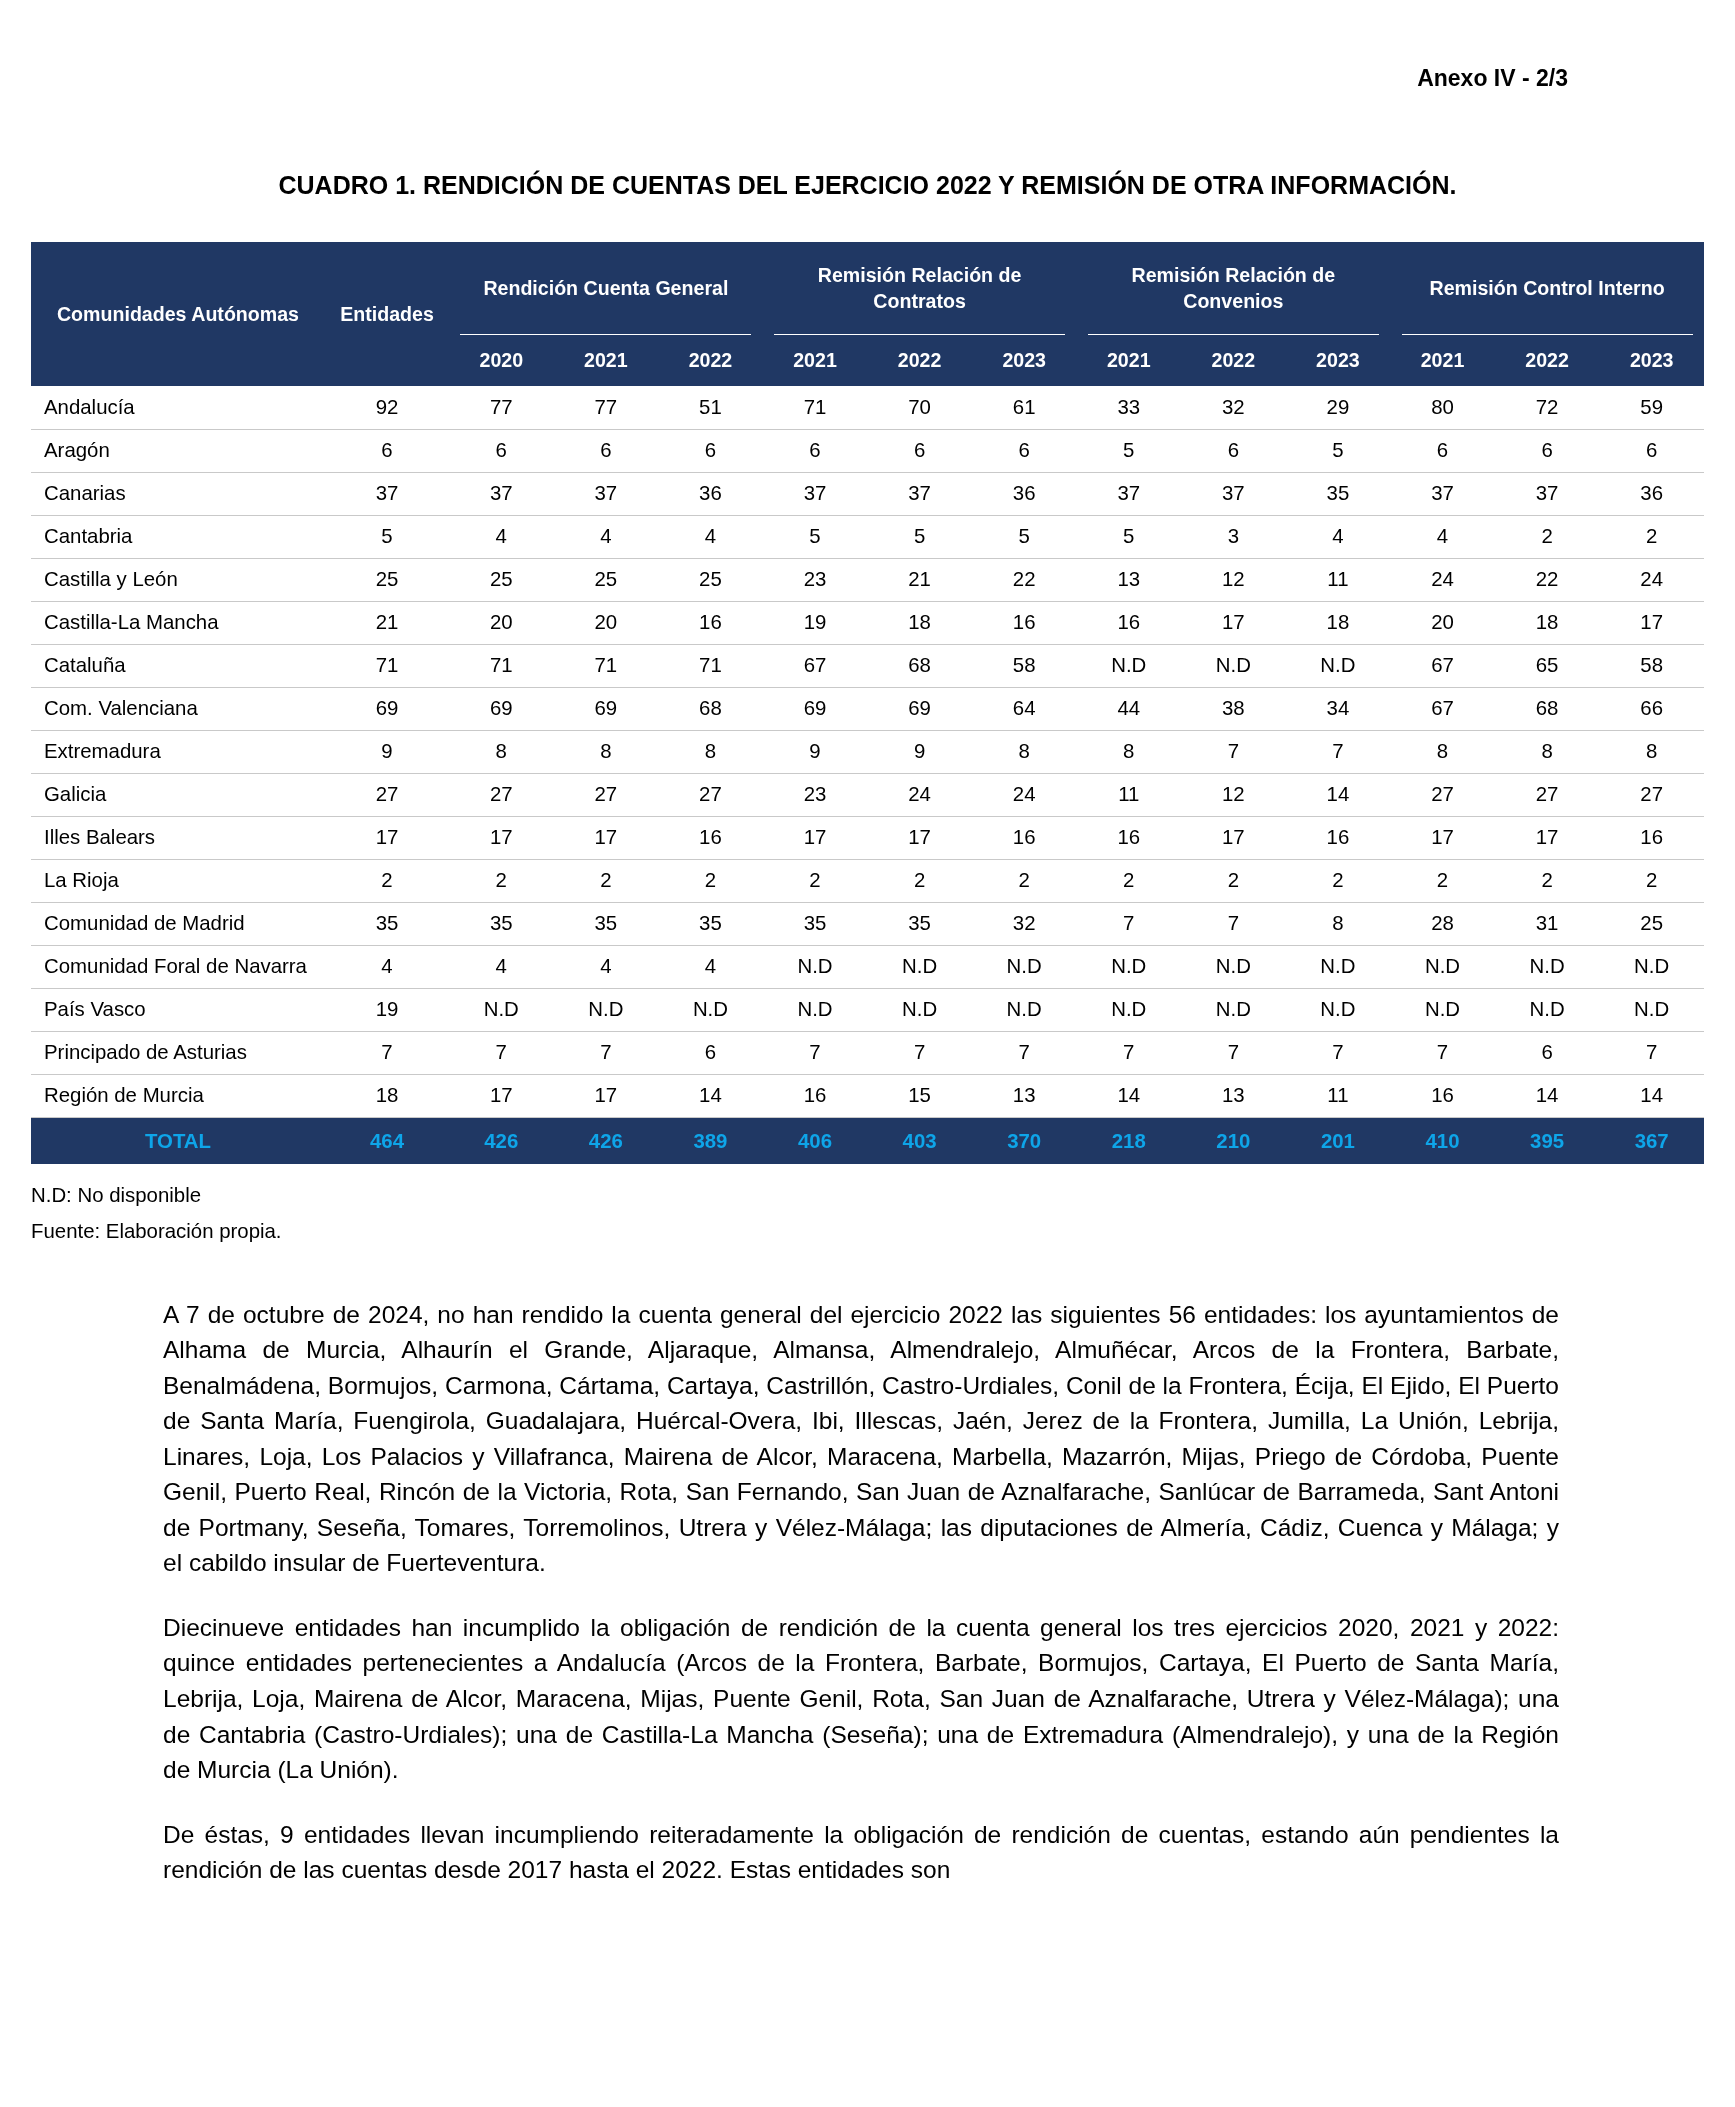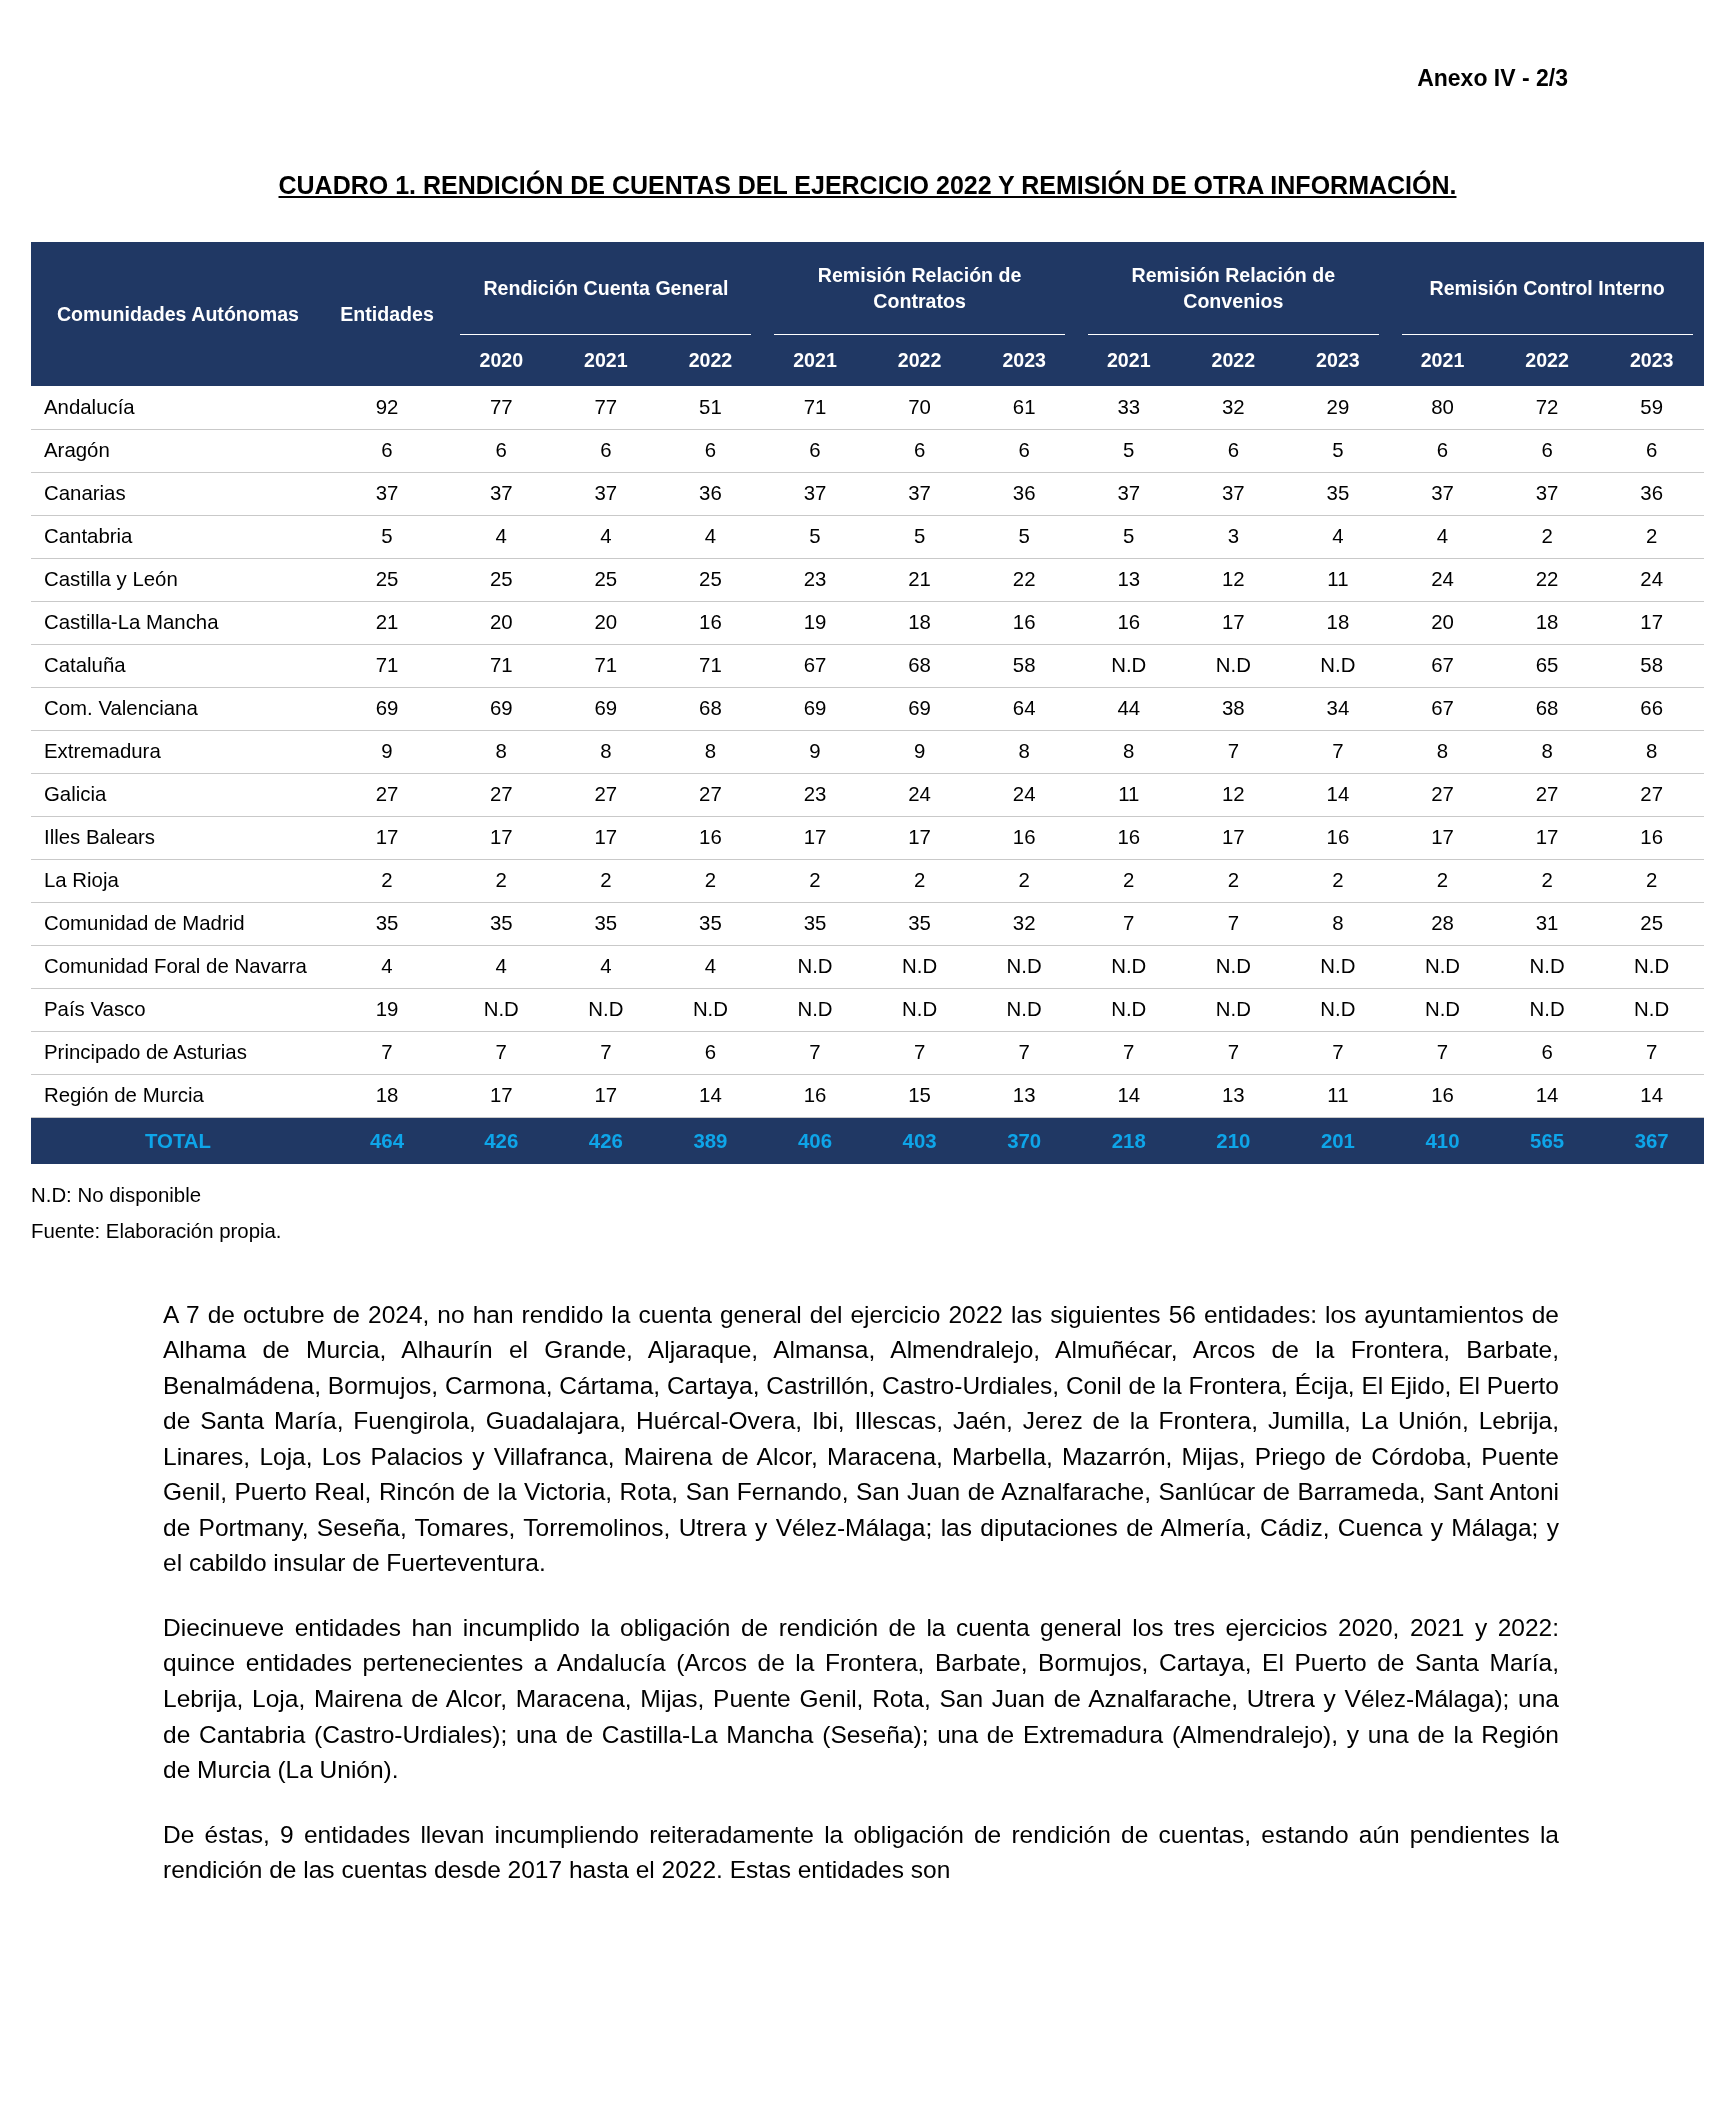--- a/index.html
+++ b/index.html
@@ -19,21 +19,20 @@
     font-weight: bold;
     font-size: 23px;
   }
   .doc-title {
     margin: 75px auto 0;
     max-width: 1273px;
     text-align: center;
     font-weight: bold;
     font-size: 25px;
     line-height: 1.45;
-    text-decoration: underline;
   }
   table.main {
     width: 1673px;
     margin: 39px 31px 0;
     border-collapse: collapse;
     table-layout: fixed;
   }
   col.c-region { width: 294px; }
   col.c-entities { width: 124px; }
   thead th {
@@ -416,21 +415,21 @@
           <td class="total-num">426</td>
           <td class="total-num">426</td>
           <td class="total-num">389</td>
           <td class="total-num">406</td>
           <td class="total-num">403</td>
           <td class="total-num">370</td>
           <td class="total-num">218</td>
           <td class="total-num">210</td>
           <td class="total-num">201</td>
           <td class="total-num">410</td>
-          <td class="total-num">565</td>
+          <td class="total-num">395</td>
           <td class="total-num">367</td>
         </tr>
     </tfoot>
   </table>
 
   <div class="notes">
     <p>N.D: No disponible</p>
     <p>Fuente: Elaboración propia.</p>
   </div>
 

